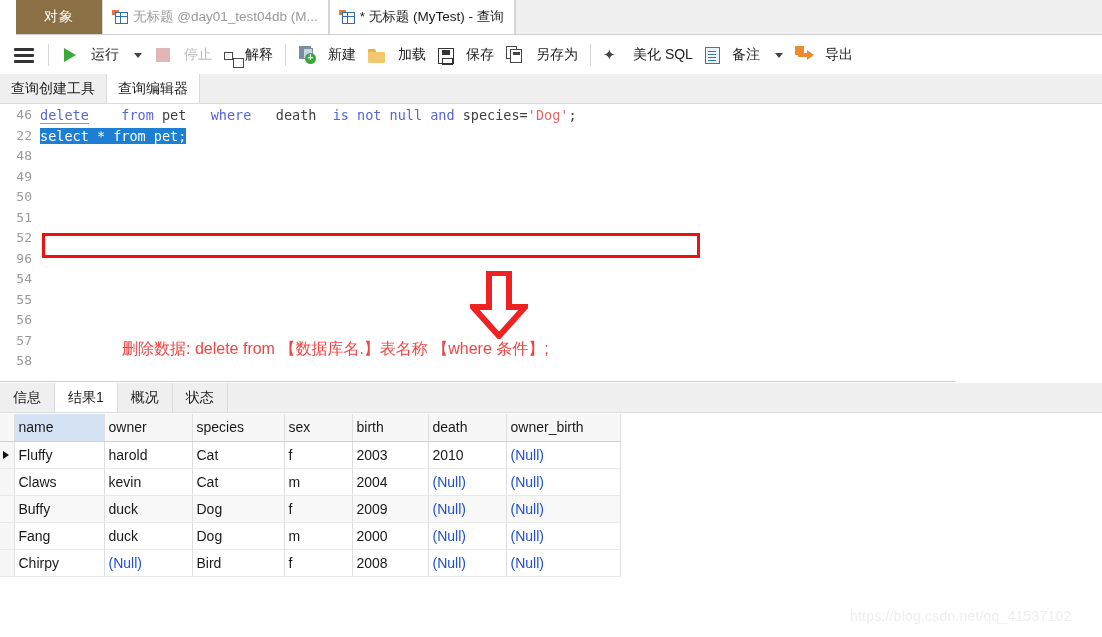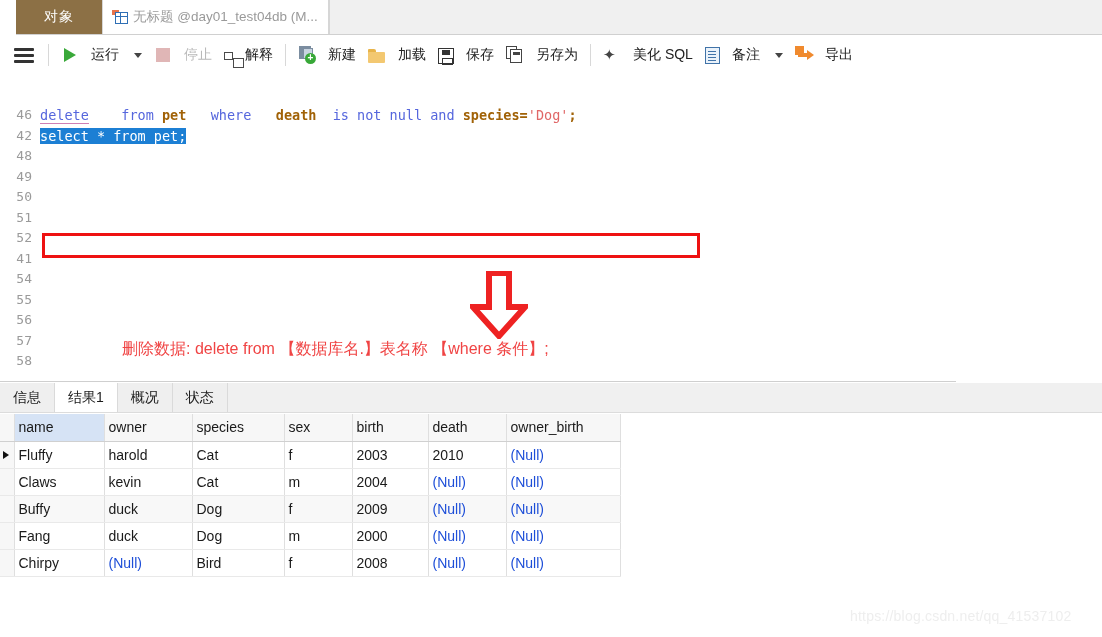--- a/index.html
+++ b/index.html
@@ -239,21 +239,21 @@
     font-family: "DejaVu Sans Mono", "Liberation Mono", monospace;
     font-size: 13px; color: #9a9a9a;
   }
   .code {
     position: absolute; left: 40px; top: 0; right: 0; bottom: 0;
     font-family: "DejaVu Sans Mono", "Liberation Mono", monospace;
     font-size: 13.5px;
   }
   .cl { height: 20.5px; line-height: 20.5px; white-space: pre; }
   .kw   { color: #5566dd; }
-  .kwb  { color: #a16207; font-weight: bold; }
+  .kwb  { color: #404040; font-weight: normal; }
   .str  { color: #e06666; }
   .plain{ color: #1a1a1a; }
   .sel  { background: #1c7fd4; color: #ffffff; }
   .cmt  { color: #111111; font-weight: bold; }
   .underline-wave { border-bottom: 1px solid #cf7fb5; }
 
   
   .redbox {
     position: absolute;
     left: 42px; top: 128px;
@@ -361,20 +361,27 @@
     <div class="tab-obj">
       <span>对象</span>
     </div>
     <div class="tab-doc">
       <span class="tab-icon">
           <span class="bar"></span>
           <span class="grid"></span>
         </span>
       <span>无标题 @day01_test04db (M...</span>
     </div>
+    <div class="tab-doc active">
+      <span class="tab-icon">
+          <span class="bar"></span>
+          <span class="grid"></span>
+        </span>
+      <span>* 无标题 (MyTest) - 查询</span>
+    </div>
     <div class="tab-fill"></div>
   </div>
 
   <div class="toolbar">
 
     <div class="hamburger">
       <span></span>
         <span></span>
         <span></span>
     </div>
@@ -440,32 +447,41 @@
 
     <div class="tb-item">
       <span class="ico ico-export">
         <span class="sq"></span>
           <span class="ar"></span>
       </span>
       <span>导出</span>
     </div>
   </div>
 
+  <div class="editor-tabs">
+    <div class="etab">
+      <span>查询创建工具</span>
+    </div>
+    <div class="etab active">
+      <span>查询编辑器</span>
+    </div>
+    <div class="etab-fill"></div>
+  </div>
 
   <div class="editor">
 
     <div class="gutter">
       <div class="ln">46</div>
-      <div class="ln">42</div>
+      <div class="ln">22</div>
       <div class="ln">48</div>
       <div class="ln">49</div>
       <div class="ln">50</div>
       <div class="ln">51</div>
       <div class="ln">52</div>
-      <div class="ln">41</div>
+      <div class="ln">96</div>
       <div class="ln">54</div>
       <div class="ln">55</div>
       <div class="ln">56</div>
       <div class="ln">57</div>
       <div class="ln">58</div>
     </div>
 
     <div class="code">
 
 

